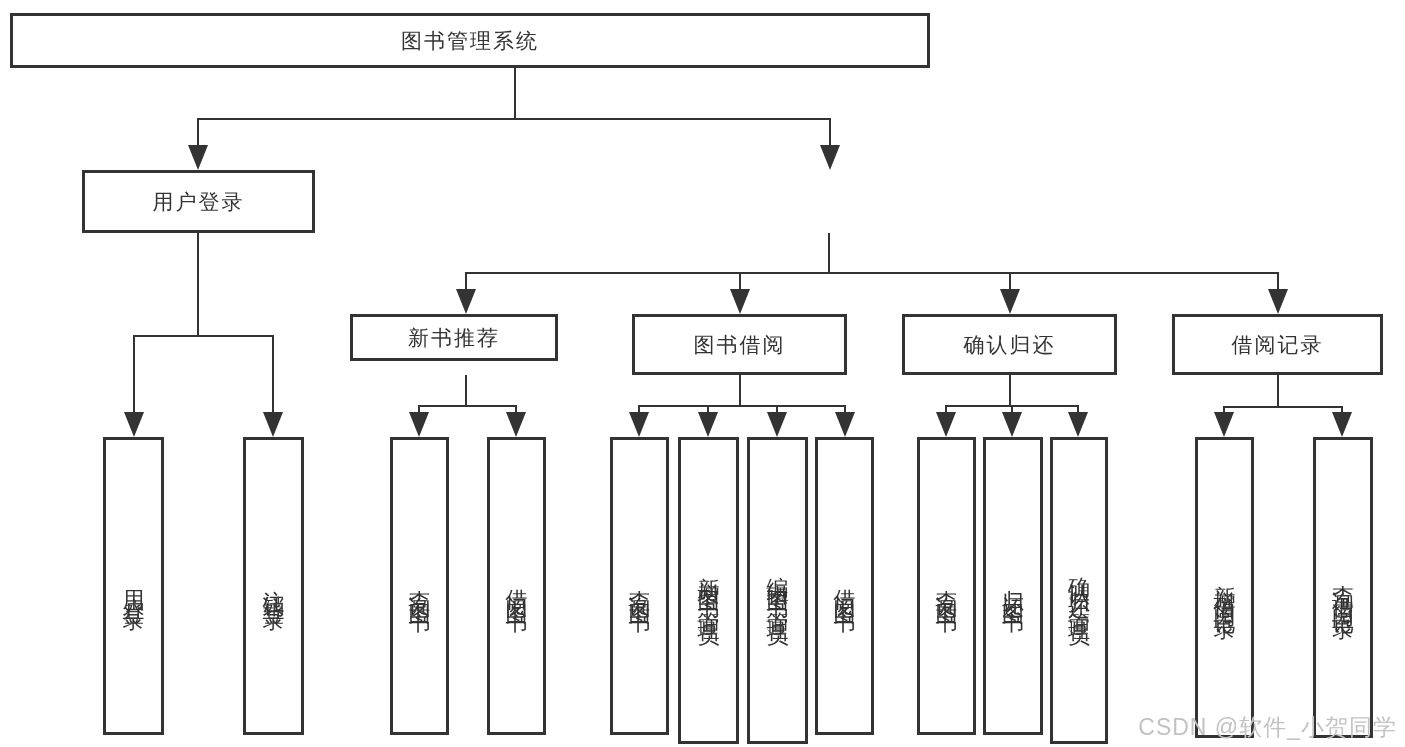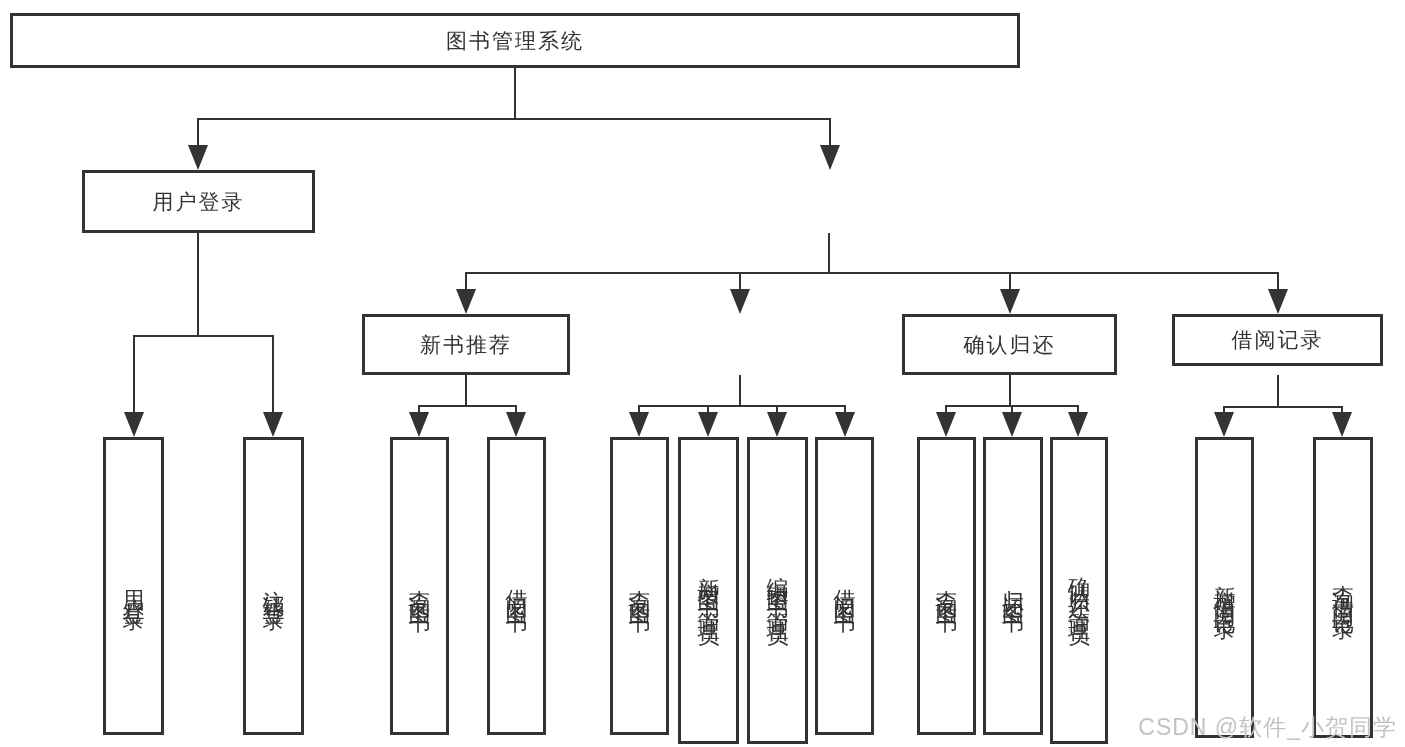--- a/index.html
+++ b/index.html
@@ -131,35 +131,38 @@
   <div class="line" style="left:1077px; top:405px; width:2px; height:9px;"></div>
   <div class="arrowhead" style="left:1068px; top:412px;"></div>
 
   <div class="line" style="left:1277px; top:375px; width:2px; height:31px;"></div>
   <div class="line" style="left:1223px; top:406px; width:120px; height:2px;"></div>
   <div class="line" style="left:1223px; top:406px; width:2px; height:8px;"></div>
   <div class="arrowhead" style="left:1214px; top:412px;"></div>
   <div class="line" style="left:1341px; top:406px; width:2px; height:8px;"></div>
   <div class="arrowhead" style="left:1332px; top:412px;"></div>
 
-  <div class="hbox" style="left:10px; top:13px; width:1010px; height:55px;">
+  <div class="hbox" style="left:10px; top:13px; width:920px; height:55px;">
     <span>图书管理系统</span>
   </div>
 
   <div class="hbox" style="left:82px; top:170px; width:233px; height:63px;">
     <span>用户登录</span>
   </div>
 
-  <div class="hbox" style="left:362px; top:314px; width:208px; height:61px;">
+  <div class="hbox" style="left:350px; top:314px; width:208px; height:47px;">
     <span>新书推荐</span>
+  </div>
+  <div class="hbox" style="left:632px; top:314px; width:215px; height:61px;">
+    <span>图书借阅</span>
   </div>
   <div class="hbox" style="left:902px; top:314px; width:215px; height:61px;">
     <span>确认归还</span>
   </div>
-  <div class="hbox" style="left:1172px; top:314px; width:211px; height:52px;">
+  <div class="hbox" style="left:1172px; top:314px; width:211px; height:61px;">
     <span>借阅记录</span>
   </div>
 
   <div class="vbox" style="left:103px; width:61px;">
     <span class="vtext">用户登录</span>
   </div>
   <div class="vbox" style="left:243px; width:61px;">
     <span class="vtext">注销登录</span>
   </div>
 

